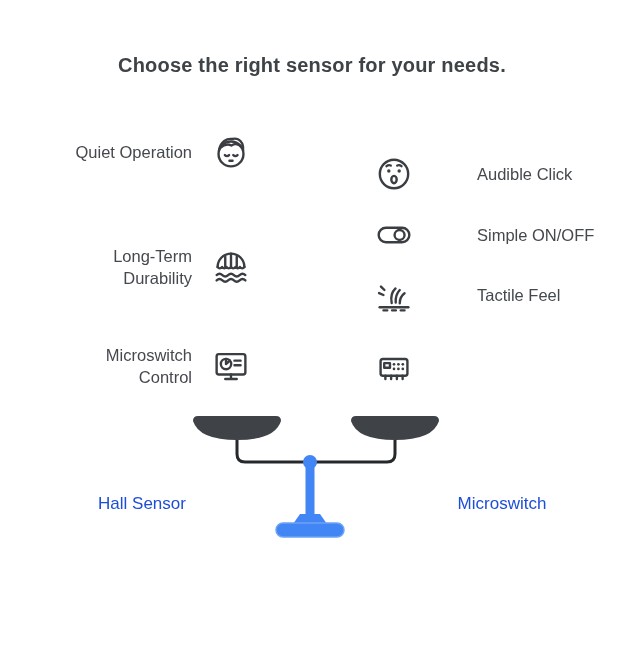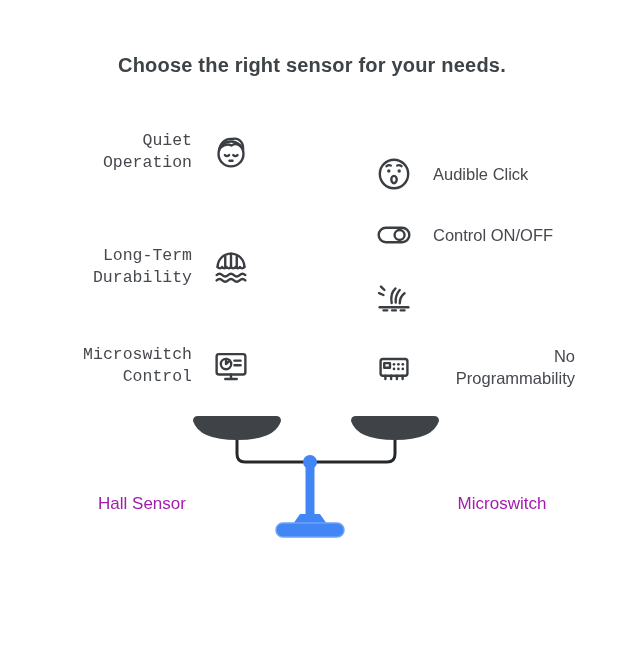--- a/index.html
+++ b/index.html
@@ -28,55 +28,54 @@
     position: absolute;
     display: flex;
     align-items: center;
     height: 48px;
   }
   .row-left {
     left: 30px;
     width: 224px;
     justify-content: flex-end;
     gap: 16px;
-    font-family: Liberation Mono, monospace;
   }
   .row-right {
     left: 371px;
     width: 224px;
     justify-content: flex-start;
     gap: 16px;
   }
   .feature-text {
     font-size: 16.5px;
     line-height: 1.35;
     color: #45494e;
     max-width: 142px;
   }
   .row-left .feature-text { text-align: right; }
-  .row-right .feature-text { text-align: right; }
+  .row-right .feature-text { text-align: left; margin-left: 44px; }
   .icon-box {
     width: 46px;
     height: 46px;
     flex: 0 0 46px;
     display: flex;
     align-items: center;
     justify-content: center;
   }
   .icon-box svg { width: 46px; height: 46px; }
   .ic { stroke: #3a3e42; stroke-width: 1.25; fill: none; stroke-linecap: round; stroke-linejoin: round; }
   .ic-fill { fill: #3a3e42; stroke: none; }
   .scale-svg { position: absolute; left: 180px; top: 408px; }
   .scale-label {
     position: absolute;
     top: 494px;
     width: 224px;
     text-align: center;
     font-size: 17px;
-    color: #a21caf;
+    color: #1d4ed8;
   }
   .scale-label-left { left: 30px; }
   .scale-label-right { left: 390px; }
 </style>
 </head>
 <body>
 
 <div class="canvas">
 
   <div class="title">Choose the right sensor for your needs.</div>
@@ -136,52 +135,52 @@
     <div class="feature-text">Audible Click</div>
   </div>
 
   <div class="row row-right" style="top:211px">
     <div class="icon-box">
       <svg viewBox="0 0 24 24">
         <rect class="ic" x="4" y="8.2" width="16" height="7.6" rx="3.8"></rect>
         <circle class="ic" cx="14.9" cy="12" r="2.6"></circle>
       </svg>
     </div>
-    <div class="feature-text">Control ON/OFF</div>
+    <div class="feature-text">Simple ON/OFF</div>
   </div>
 
   <div class="row row-right" style="top:271px">
     <div class="icon-box">
       <svg viewBox="0 0 24 24">
         <path class="ic" d="M5.2,7.6 l1.8,1.8"></path>
         <path class="ic" d="M4.2,11 l2.3,1"></path>
         <path class="ic" d="M10.8,16.2 C10.2,13.2 11,10.3 12.8,8.6"></path>
         <path class="ic" d="M12.9,16 C12.7,13.4 13.5,11 15,9.4"></path>
         <path class="ic" d="M15,16.3 C15,14 16,12.2 17.5,11.1"></path>
         <path class="ic" d="M4.5,18.4 H19.5"></path>
         <path class="ic" d="M6.5,20 h2 M11,20 h2 M15.5,20 h2"></path>
       </svg>
     </div>
+    <div class="feature-text">Tactile Feel</div>
   </div>
 
   <div class="row row-right" style="top:343px">
     <div class="icon-box">
       <svg viewBox="0 0 24 24">
         <rect class="ic" x="5" y="7.8" width="14" height="8.8" rx="1.2"></rect>
         <rect class="ic" x="6.9" y="10" width="3" height="2.4"></rect>
         <circle class="ic-fill" cx="12" cy="10.6" r="0.7"></circle>
         <circle class="ic-fill" cx="14.3" cy="10.6" r="0.7"></circle>
         <circle class="ic-fill" cx="16.6" cy="10.6" r="0.7"></circle>
         <circle class="ic-fill" cx="12" cy="13" r="0.7"></circle>
         <circle class="ic-fill" cx="14.3" cy="13" r="0.7"></circle>
         <circle class="ic-fill" cx="16.6" cy="13" r="0.7"></circle>
         <path class="ic" d="M7.5,16.6 v1.7 M10.5,16.6 v1.7 M13.5,16.6 v1.7 M16.5,16.6 v1.7"></path>
       </svg>
     </div>
-    <div class="feature-text">No Programmability</div>
   </div>
 
   <svg class="scale-svg" width="264" height="140" viewBox="0 0 264 140">
 
     <path d="M57,26 V46 Q57,54 65,54 H130" fill="none" stroke="#26292c" stroke-width="3" stroke-linecap="round"></path>
     <path d="M215,26 V46 Q215,54 207,54 H130" fill="none" stroke="#26292c" stroke-width="3" stroke-linecap="round"></path>
 
     <path d="M13,13 Q13,8 18,8 L96,8 Q101,8 101,13 Q95,32 57,32 Q19,32 13,13 Z" fill="#3f4347"></path>
 
     <path d="M171,13 Q171,8 176,8 L254,8 Q259,8 259,13 Q253,32 215,32 Q177,32 171,13 Z" fill="#3f4347"></path>

